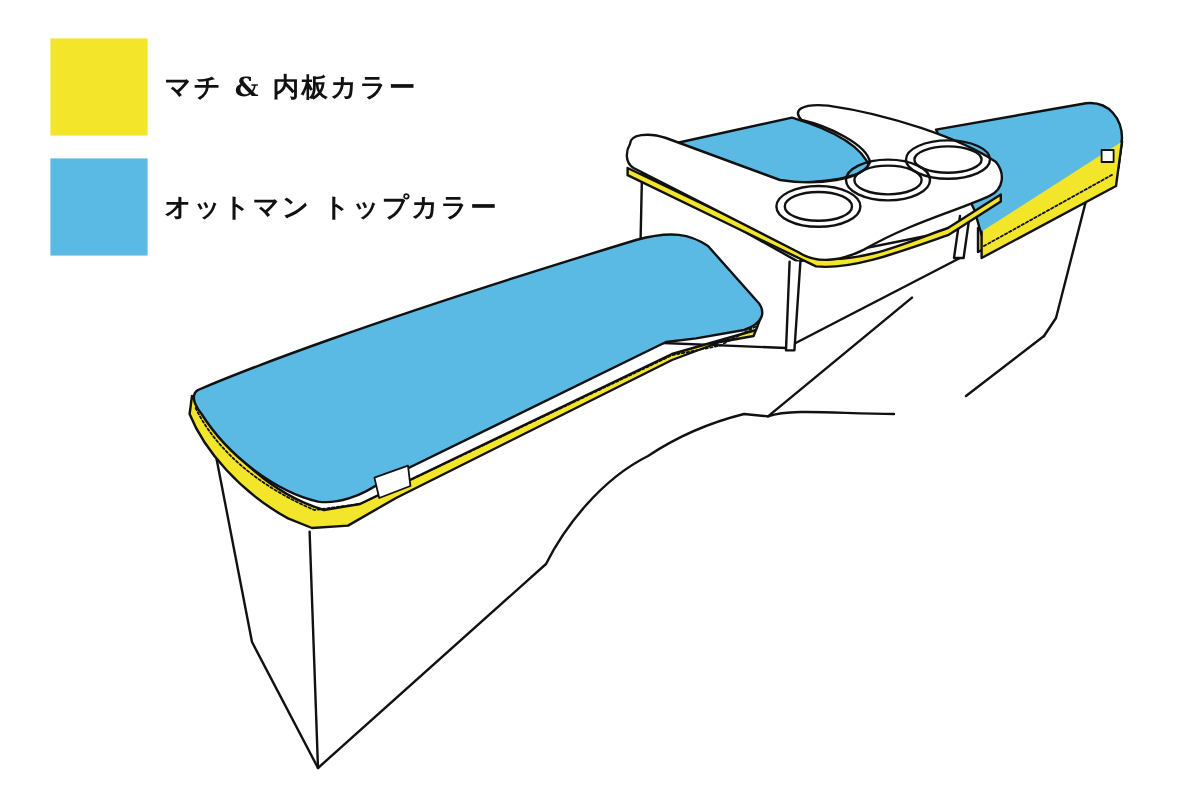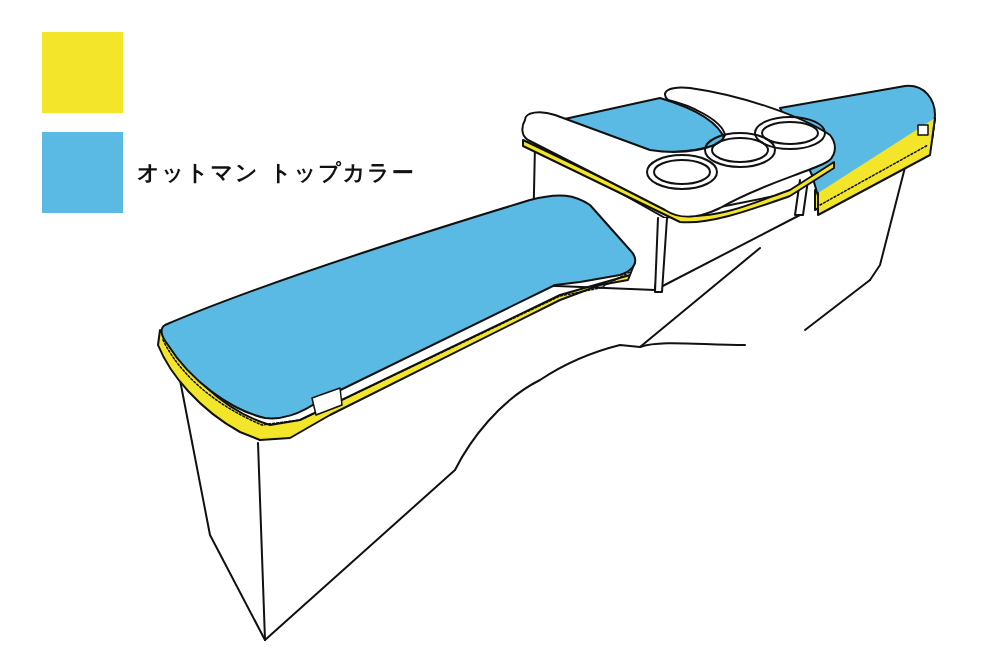--- a/index.html
+++ b/index.html
@@ -10,20 +10,21 @@
     .legend-label { margin-left: 14px; font-size: 22px; font-weight: bold; color: #111; letter-spacing: 2px; }
     #legend-0 { top: 32px; }
     #legend-1 { top: 132px; }
     svg.illus { position: absolute; left: 0; top: 0; }
   </style>
 </head>
 <body>
 
 <div class="legend-item" id="legend-0">
   <div class="swatch" style="background:#F2E52A"></div>
+  <span class="legend-label">マチ &amp; 内板カラー</span>
 </div>
 <div class="legend-item" id="legend-1">
   <div class="swatch" style="background:#5BBAE3"></div>
   <span class="legend-label">オットマン トップカラー</span>
 </div>
 
 <svg class="illus" width="1000" height="667" viewBox="0 0 1000 667" fill="none" stroke="#111" stroke-width="2" stroke-linejoin="round" stroke-linecap="round">
 
   <g>
     <path d="M180 375 L262 438 L262 440 L280 640 L465 470 L560 360 L590 290 L640 280 L740 345 L870 285 L905 150 L810 185 L530 135 L530 290 L650 290 L630 280 Z" fill="#fff" stroke="none"></path>

